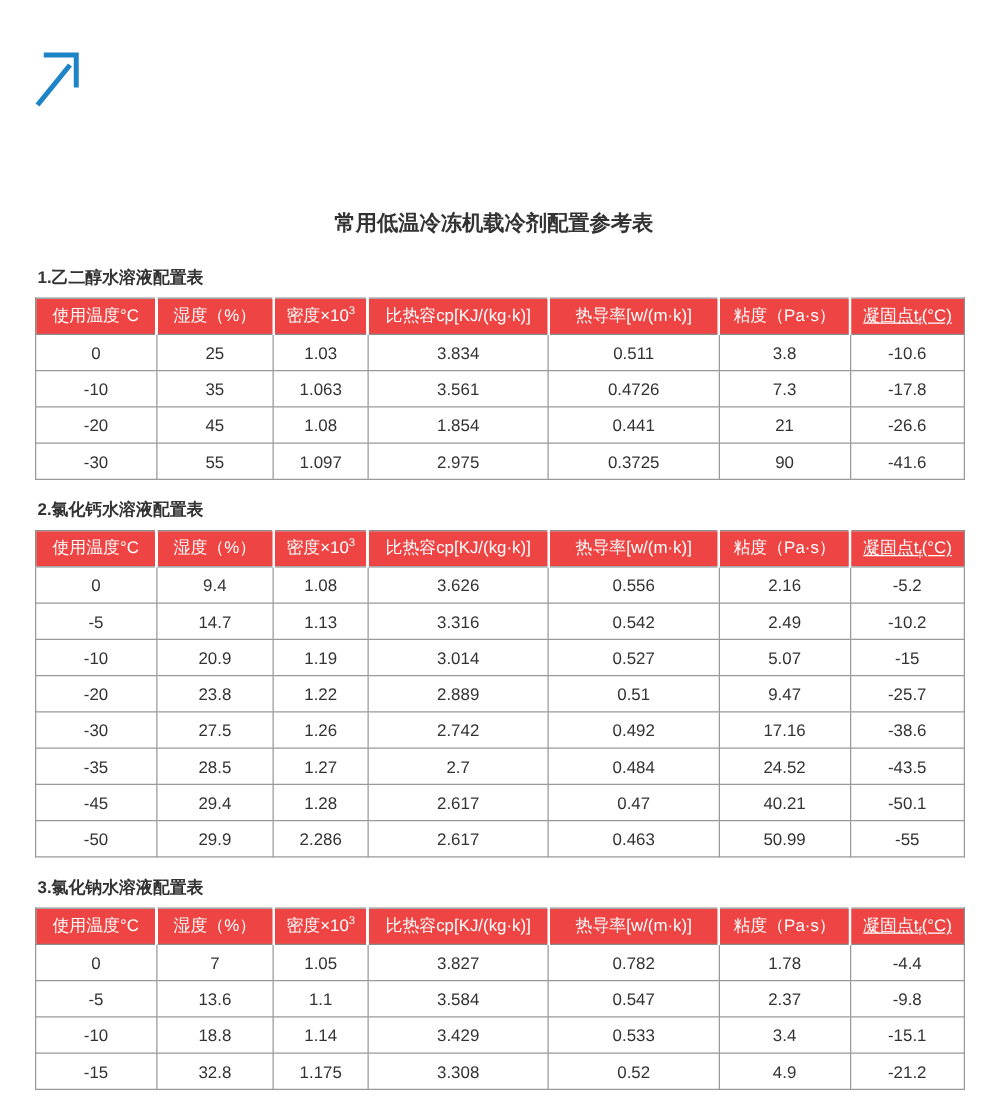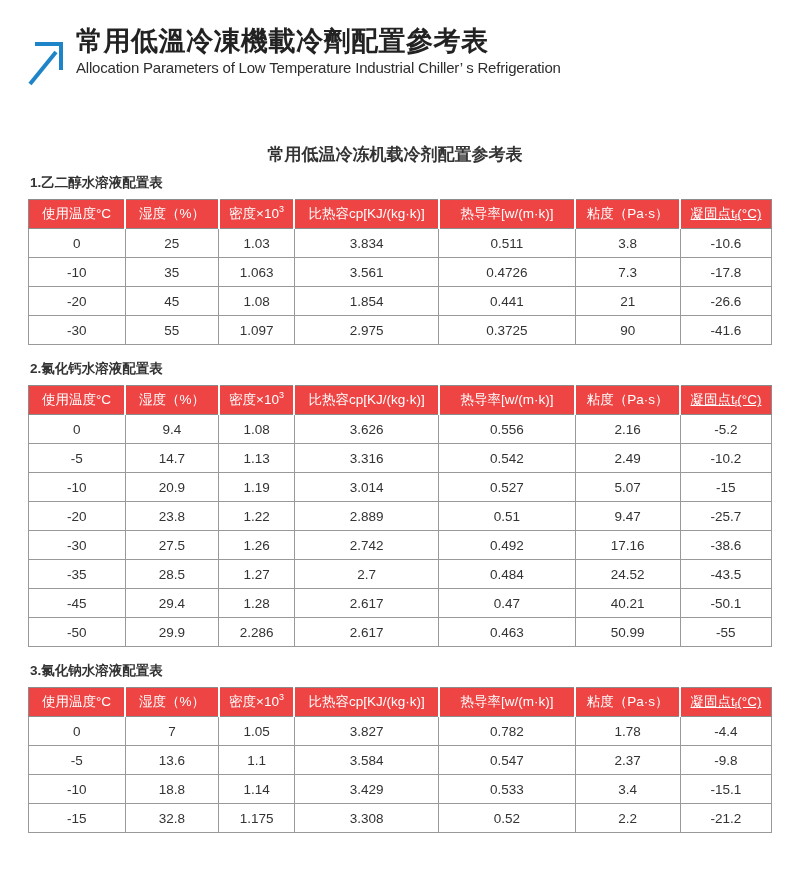--- a/index.html
+++ b/index.html
@@ -6,23 +6,23 @@
   body{
     width:790px;height:888px;background:#ffffff;
     font-family:"Liberation Sans","DejaVu Sans",sans-serif;
     color:#333;position:relative;overflow:hidden;
   }
   .brand{display:flex;align-items:flex-start;padding:26px 0 0 27px;gap:11px;}
   .logo{flex:0 0 auto;margin-top:12px;}
   .brand-text{display:flex;flex-direction:column;}
   .brand-title{margin:0;font-size:27px;font-weight:bold;color:#222;line-height:1.15;letter-spacing:0.5px;}
   .brand-sub{margin:2px 0 0;font-size:15px;color:#2e2e2e;letter-spacing:-0.2px;}
-  .doc-title{margin:53px 0 0;text-align:center;font-size:17px;font-weight:600;color:#333;}
+  .doc-title{margin:76px 0 0;text-align:center;font-size:17px;font-weight:600;color:#333;}
   .section-block{margin:0 18px 0 28px;}
-  .first-section{margin-top:8px;}
+  .first-section{margin-top:23px;}
   .later-section{margin-top:15px;}
   .sec-title{margin:0 0 7px 2px;font-size:13.5px;font-weight:600;color:#333;}
   table{width:100%;border-collapse:collapse;table-layout:fixed;border:1px solid #8c8c8c;}
   th{
     background:#ef4444;color:#fff;font-weight:normal;font-size:13.5px;
     height:28px;padding:0 2px;border-right:2px solid #fff;border-bottom:1px solid #8c8c8c;
     white-space:nowrap;overflow:hidden;
   }
   th:last-child{border-right:none;text-decoration:underline;}
   td{
@@ -37,24 +37,20 @@
 
 <div class="page">
 
   <header class="brand">
     <span class="logo">
       <svg width="38" height="48" viewBox="0 0 38 48">
         <path d="M3 46 L29 14" stroke="#1e84c8" stroke-width="4" fill="none"></path>
         <path d="M8 6 H34 V32" stroke="#1e84c8" stroke-width="4" fill="none"></path>
       </svg>
     </span>
-    <div class="brand-text">
-      <h1 class="brand-title">常用低溫冷凍機載冷劑配置參考表</h1>
-      <p class="brand-sub">Allocation Parameters of Low Temperature Industrial Chiller’ s Refrigeration</p>
-    </div>
   </header>
 
   <h2 class="doc-title">常用低温冷冻机载冷剂配置参考表</h2>
 
   <section class="section-block first-section">
     <h3 class="sec-title">1.乙二醇水溶液配置表</h3>
     <table>
       <colgroup>
         <col style="width:13%">
           <col style="width:12.6%">
@@ -266,20 +262,20 @@
             <td>0.533</td>
             <td>3.4</td>
             <td>-15.1</td>
         </tr>
         <tr>
           <td>-15</td>
             <td>32.8</td>
             <td>1.175</td>
             <td>3.308</td>
             <td>0.52</td>
-            <td>2.2</td>
+            <td>4.9</td>
             <td>-21.2</td>
         </tr>
       </tbody>
     </table>
   </section>
 
 </div>
 
 </body></html>

